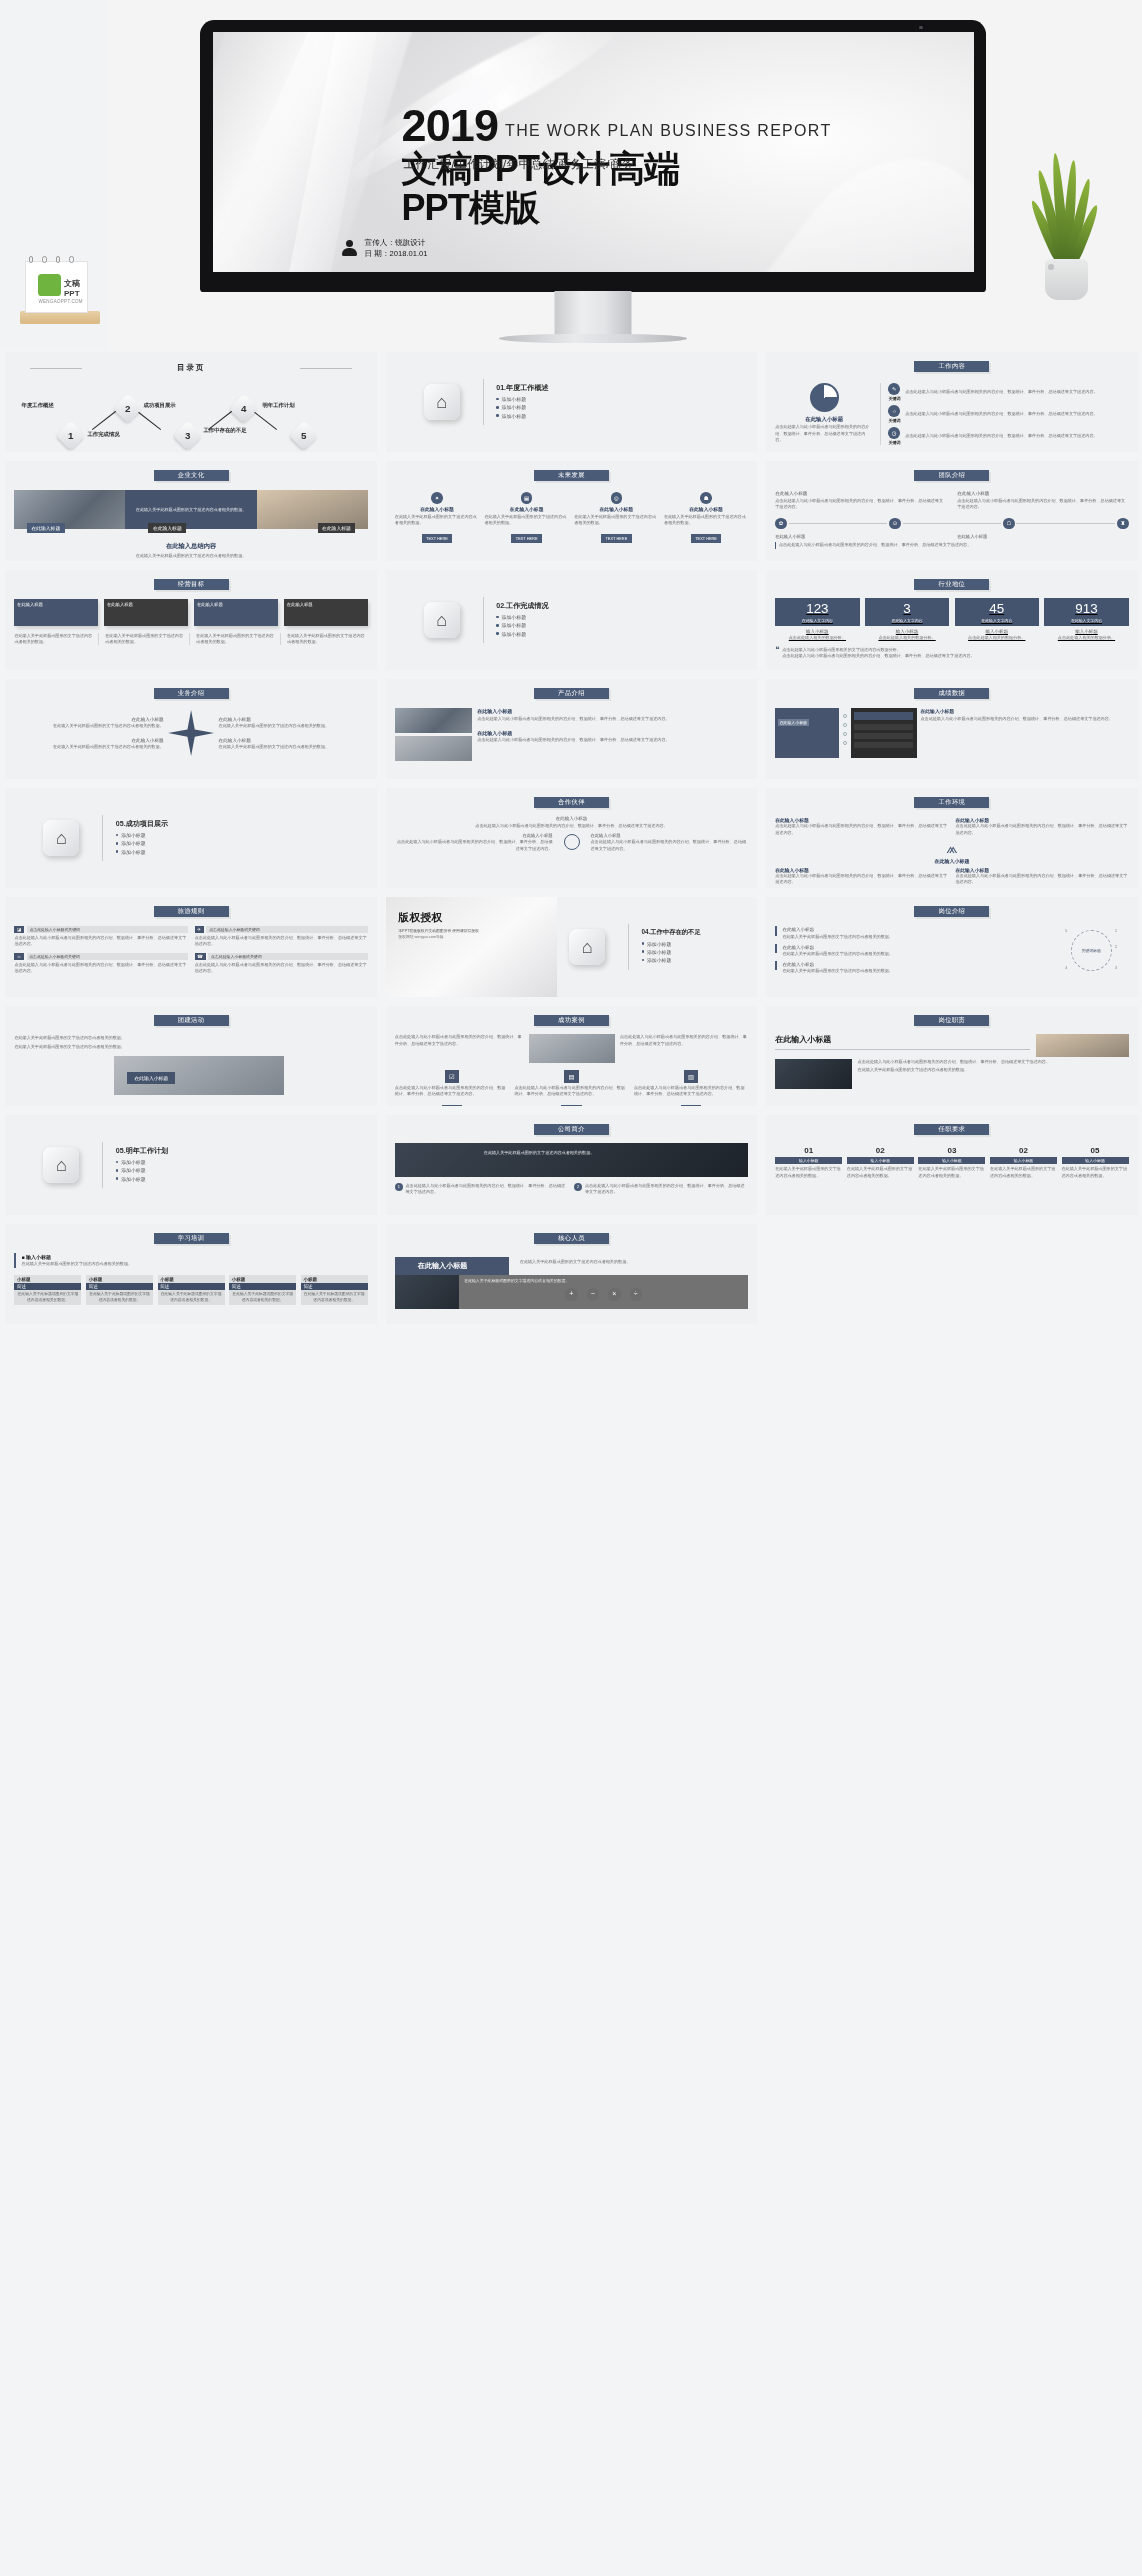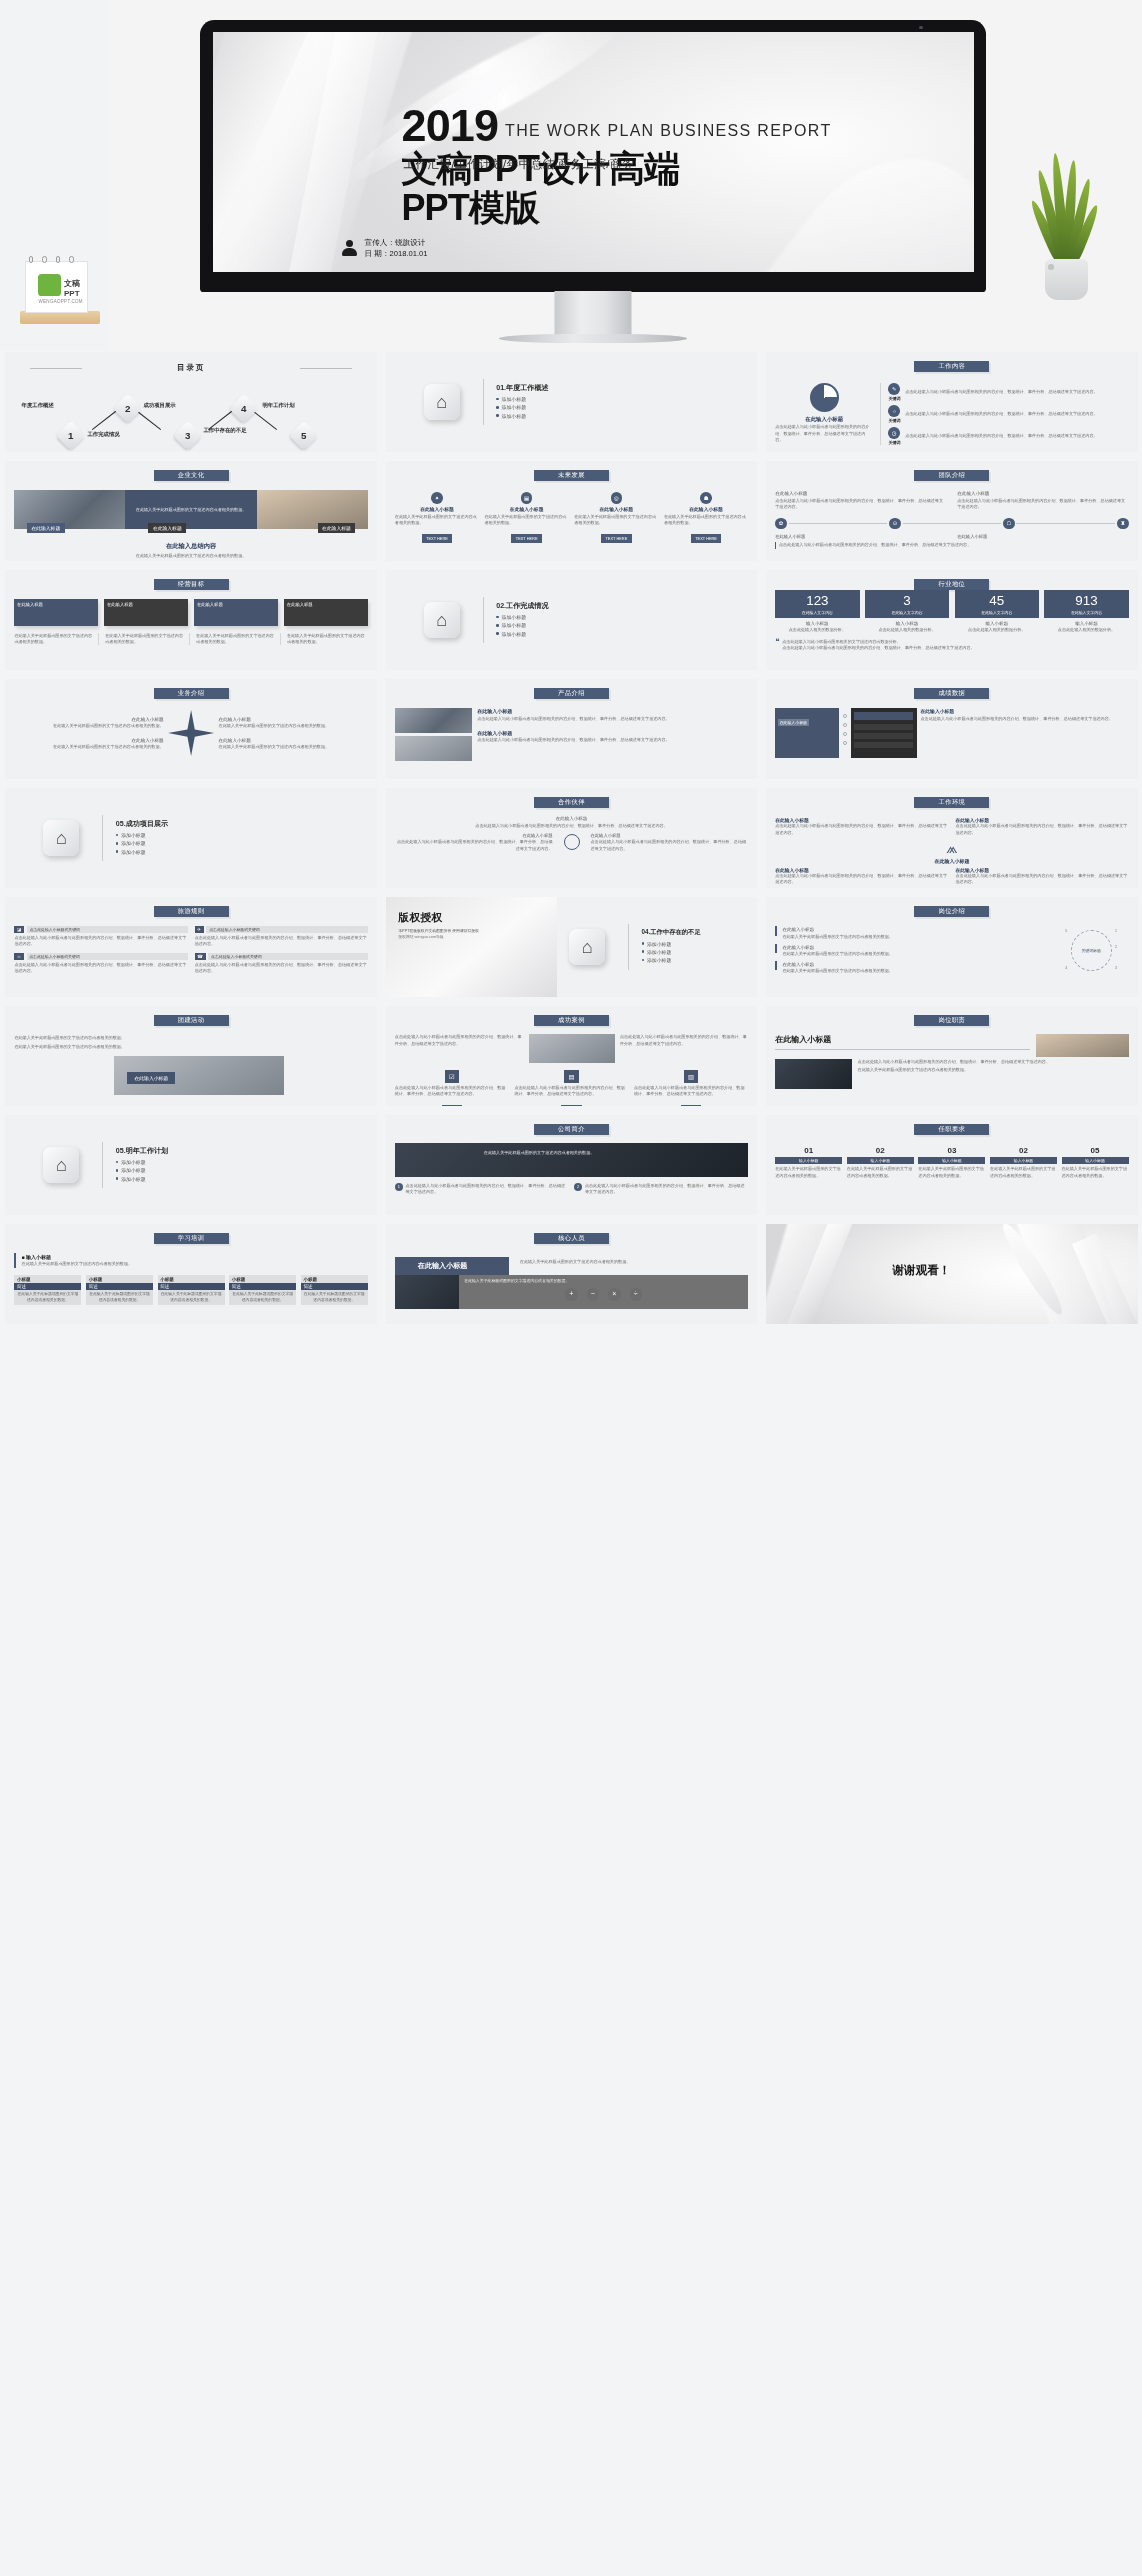--- a/index.html
+++ b/index.html
@@ -385,21 +385,21 @@
           <div><i></i><span>添加小标题</span></div>
           <div><i></i><span>添加小标题</span></div>
           <div><i></i><span>添加小标题</span></div>
         </div>
       </div>
     </div>
   </div>
 
   <div class="card">
     <div class="hdr">行业地位</div>
-    <div class="row" style="gap:5.4px;">
+    <div class="row" style="gap:5.4px;margin-top:8px;text-decoration:underline;">
       <div class="col">
         <div class="numbox">
           <b>123</b>
           <span>在此输入文字内容</span>
         </div>
         <div class="tiny2" style="text-align:center;font-size:4.5px;margin-top:1.8px;">输入小标题</div>
         <div class="tiny" style="text-align:center;">点击此处输入相关的数据分析。</div>
       </div>
       <div class="col">
         <div class="numbox">
@@ -845,24 +845,15 @@
               <span>×</span>
             </div>
           <div class="opicon">
               <span>÷</span>
             </div>
         </div>
       </div>
     </div>
   </div>
 
-  <div class="card dark-final">
-    <div class="swirl"></div>
-    <div class="sw-l" style="left:7.1px;top:-27px;width:57px;height:161px;transform:rotate(16deg);filter:blur(0.9px);"></div>
-    <div class="sw-l" style="left:39px;top:-18px;width:23px;height:152px;transform:rotate(22deg);"></div>
-    <div class="sw-l" style="right:36px;top:-21.4px;width:63px;height:170px;transform:rotate(-18deg);filter:blur(0.9px);"></div>
-    <div class="sw-l" style="right:12.5px;top:9px;width:27px;height:134px;transform:rotate(-24deg);"></div>
-    <div class="sw-l" style="right:52px;top:36px;width:107px;height:18px;transform:rotate(58deg);border-radius:50%;"></div>
-    <div class="thanks">谢谢观看！</div>
-  </div>
 
 </div>
 
 
 </body></html>

